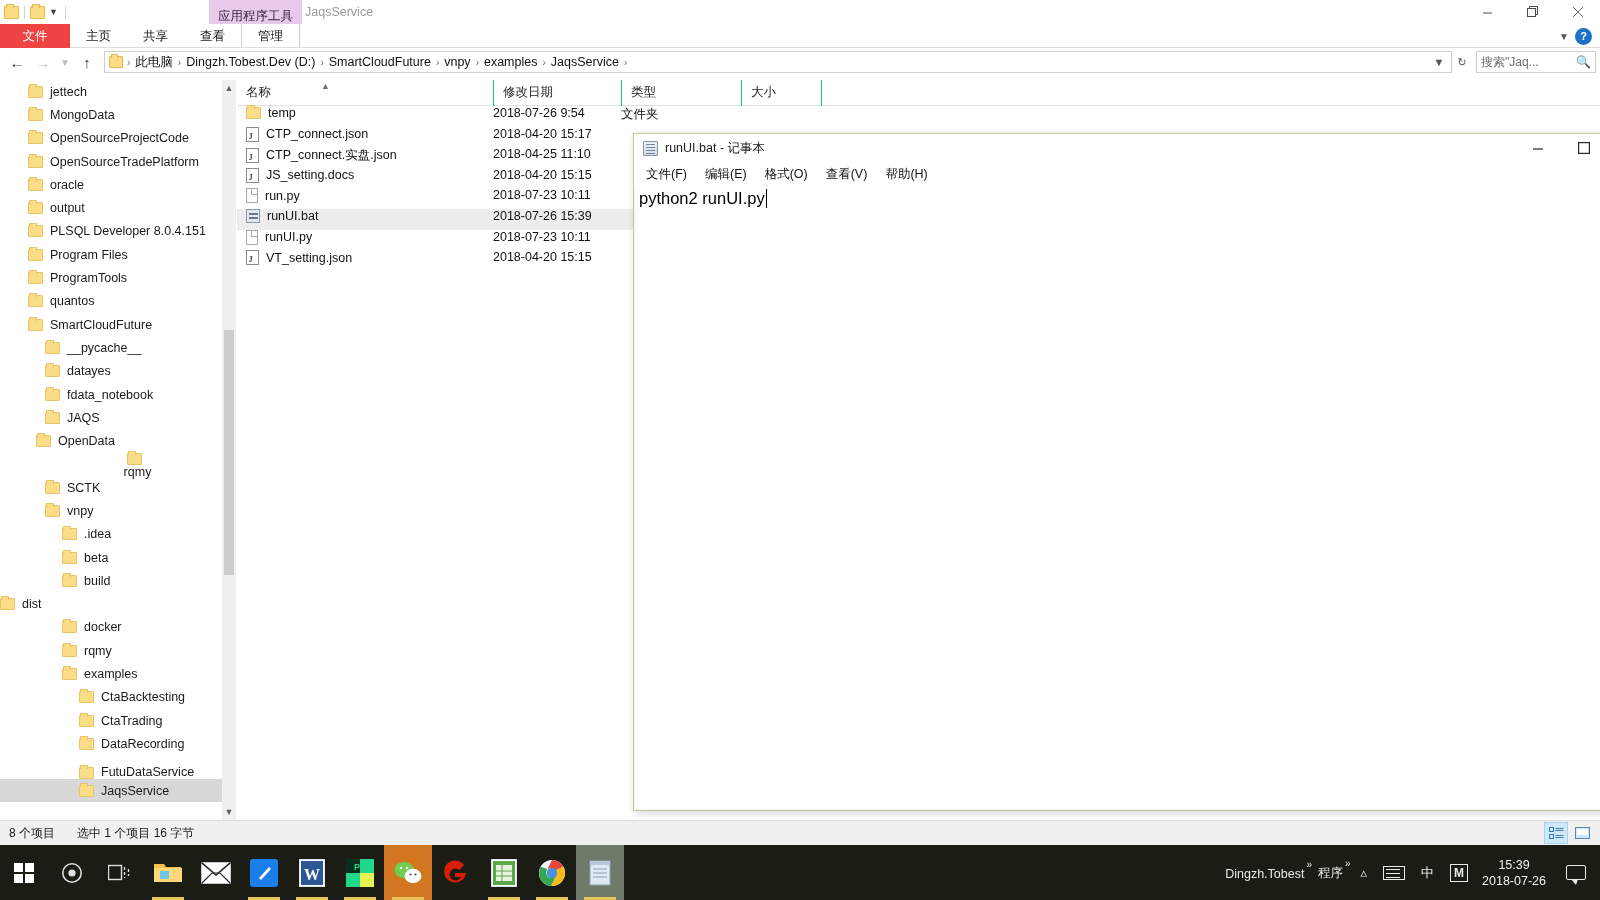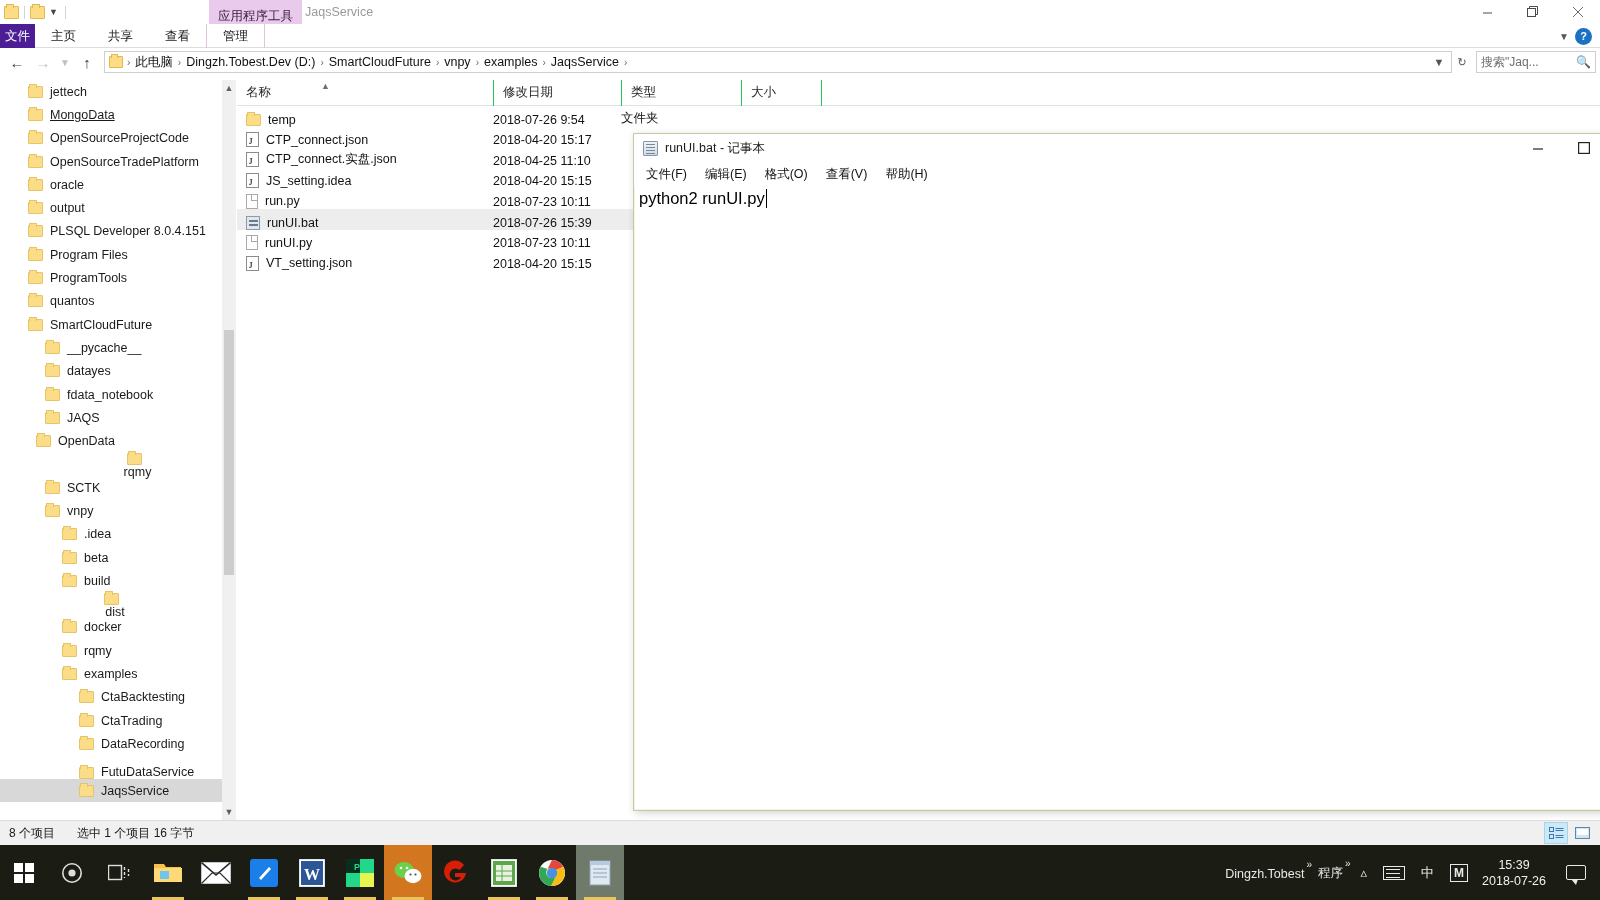--- a/index.html
+++ b/index.html
@@ -52,21 +52,21 @@
   
   .ribbon-tabs {
     position: relative; height: 24px; background: #ffffff;
     border-bottom: 1px solid #dededd; display: flex; align-items: stretch;
   }
   .rtab {
     display: flex; align-items: center; justify-content: center;
     font-size: 12.5px; color: #1a1a1a; padding: 0 16px; height: 24px;
     white-space: nowrap;
   }
-  .rtab.file { background: #4c1d95; color: #ffffff; width: 35px; padding: 0; text-align: center; }
+  .rtab.file { background: #ef4444; color: #ffffff; width: 70px; padding: 0; text-align: center; }
   .rtab.ctxgroup { border-left: 1px solid #dcc6de; border-right: 1px solid #dcc6de; }
   .ribbon-right {
     position: absolute; right: 2px; top: 0; height: 24px; display: flex; align-items: center; gap: 6px;
   }
   .mini-caret { font-size: 10px; color: #555; }
   .help-btn {
     width: 17px; height: 17px; border-radius: 50%; background: #1b72c4; color: #fff;
     font-size: 11px; font-weight: bold; display: flex; align-items: center; justify-content: center;
     margin-right: 6px;
   }
@@ -147,21 +147,21 @@
   }
   .col {
     font-size: 12.5px; color: #1f1f1f; height: 26px; display: flex; align-items: center;
     padding-left: 9px; position: relative;
   }
   .col + .col { border-left: 1px solid #22c55e; }
   .sort-caret {
     position: absolute; left: 84px; top: 1px; font-size: 9px; color: #6f6f6f;
   }
   .file-row {
-    height: 20.6px; display: flex; align-items: flex-end; font-size: 12.5px; color: #121212;
+    height: 20.6px; display: flex; align-items: flex-start; font-size: 12.5px; color: #121212;
   }
   .file-row.sel { background: #ededed; }
   .fr-name { width: 256px; display: flex; align-items: center; padding-left: 9px; }
   .fr-date { width: 128px; }
   .fr-type { width: 120px; }
   .fr-size { width: 80px; }
   .ficon { width: 16px; height: 16px; flex: none; margin-right: 7px; position: relative; }
   .ficon.folder { width: 15px; height: 12px; background: #fbdd87; border: 1px solid #e8c468; border-radius: 1px; }
   .ficon.folder::before {
     content: ""; position: absolute; left: 0; top: -3px; width: 6px; height: 3px;
@@ -374,21 +374,21 @@
     </div>
 
     <div class="body-split">
 
       <div class="navpane">
         <div id="nav-items">
             <div class="nav-item" style="padding-left: 28px;">
               <span class="nav-folder"></span>
               <span>jettech</span>
             </div>
-            <div class="nav-item" style="padding-left: 28px; text-decoration: underline;">
+            <div class="nav-item" style="padding-left: 28px;">
               <span class="nav-folder"></span>
               <span>MongoData</span>
             </div>
             <div class="nav-item" style="padding-left: 28px;">
               <span class="nav-folder"></span>
               <span>OpenSourceProjectCode</span>
             </div>
             <div class="nav-item" style="padding-left: 28px;">
               <span class="nav-folder"></span>
               <span>OpenSourceTradePlatform</span>
@@ -458,21 +458,21 @@
               <span>.idea</span>
             </div>
             <div class="nav-item" style="padding-left: 62px;">
               <span class="nav-folder"></span>
               <span>beta</span>
             </div>
             <div class="nav-item" style="padding-left: 62px;">
               <span class="nav-folder"></span>
               <span>build</span>
             </div>
-            <div class="nav-item" style=" flex-direction: column;">
+            <div class="nav-item" style="">
               <span class="nav-folder"></span>
               <span>dist</span>
             </div>
             <div class="nav-item" style="padding-left: 62px;">
               <span class="nav-folder"></span>
               <span>docker</span>
             </div>
             <div class="nav-item" style="padding-left: 62px;">
               <span class="nav-folder"></span>
               <span>rqmy</span>
@@ -544,21 +544,21 @@
                 <span class="ficon json"></span>
                 <span>CTP_connect.实盘.json</span>
               </div>
               <div class="fr-date">2018-04-25 11:10</div>
               <div class="fr-type"></div>
               <div class="fr-size"></div>
             </div>
             <div class="file-row">
               <div class="fr-name">
                 <span class="ficon json"></span>
-                <span>JS_setting.idea</span>
+                <span>JS_setting.docs</span>
               </div>
               <div class="fr-date">2018-04-20 15:15</div>
               <div class="fr-type"></div>
               <div class="fr-size"></div>
             </div>
             <div class="file-row">
               <div class="fr-name">
                 <span class="ficon doc"></span>
                 <span>run.py</span>
               </div>

